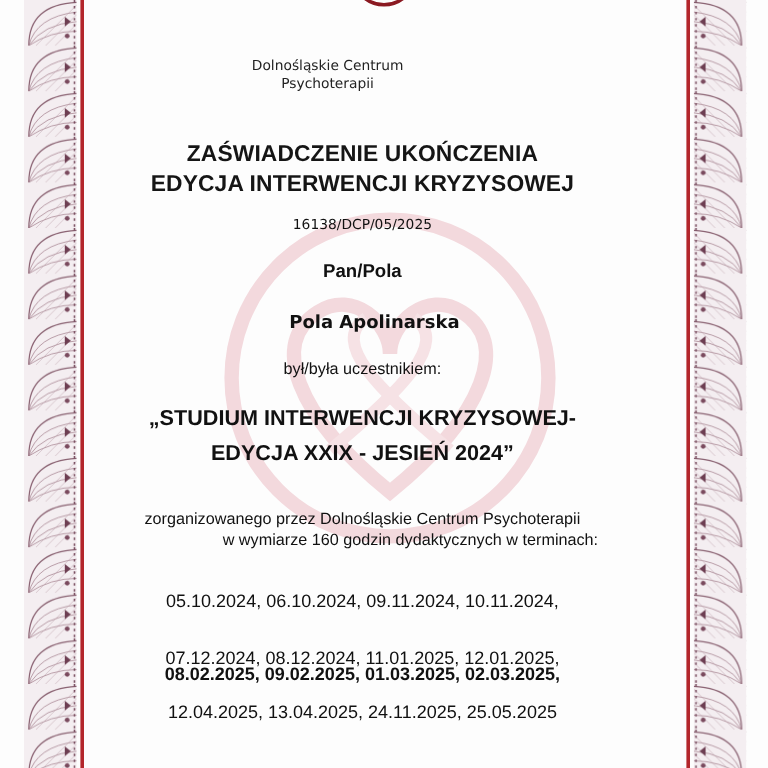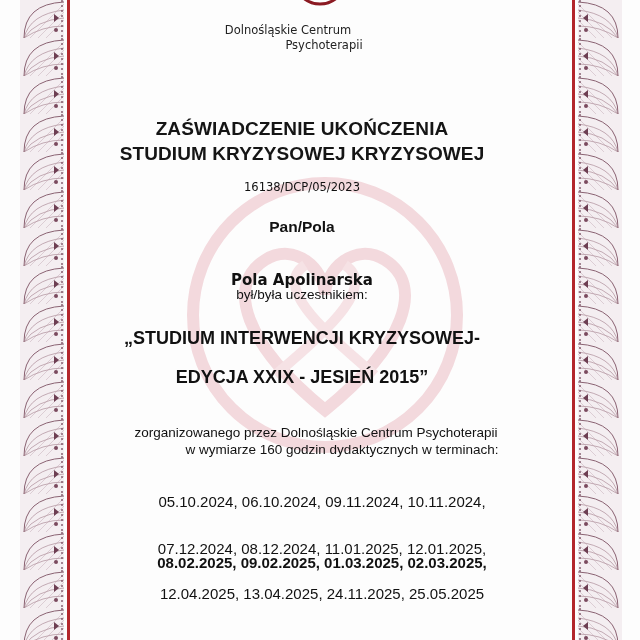--- a/index.html
+++ b/index.html
@@ -6,30 +6,30 @@
   body { width:640px; height:640px; overflow:hidden; background:#fdfdfd; position:relative;
          font-family:"Liberation Sans", sans-serif; color:#111; }
   .border-strip { position:absolute; top:0; bottom:0; width:44px; }
   .border-left { left:20px; }
   .border-right { left:578px; }
   .red-line { position:absolute; top:0; bottom:0; width:3px; background:#b3262b; }
   .red-left { left:67px; }
   .red-right { left:572px; }
   .watermark { position:absolute; left:185px; top:175px; width:280px; height:280px; }
   .logo-top { position:absolute; left:292px; top:-26px; width:56px; height:34px; }
-  .org { position:absolute; left:15px; width:546px; text-align:center; font-family:"DejaVu Sans", sans-serif;
-         font-size:11.5px; color:#222; }
+  .org { position:absolute; left:0; width:546px; text-align:center; font-family:"DejaVu Sans", sans-serif;
+         font-size:11.5px; color:#222;margin-top:24px; }
   .t { position:absolute; left:0; width:604px; text-align:center; }
   .title { font-weight:bold; font-size:19px; letter-spacing:0.1px; color:#151515; }
   .ref { font-family:"DejaVu Sans", sans-serif; font-size:11.5px; }
   .pan { font-weight:bold; font-size:15.5px; }
   .name { font-family:"DejaVu Sans", sans-serif; font-weight:bold; font-size:15px; }
   .plain { font-size:13.5px; }
   .course { font-weight:bold; font-size:18px; }
-  .dates { font-size:15px;padding-left:20px; }
+  .dates { font-size:15px; }
 </style>
 </head>
 <body>
 
 <svg class="border-strip border-left" viewBox="0 0 44 640" preserveAspectRatio="none">
   <defs>
     <pattern id="scal" x="0" y="0" width="44" height="38" patternUnits="userSpaceOnUse">
       <rect width="44" height="38" fill="#f4eef1"></rect>
       <path d="M4 38 Q4 4 44 2" fill="none" stroke="#8a6272" stroke-width="1"></path>
       <path d="M4 38 Q10 14 44 10" fill="none" stroke="#a07a88" stroke-width="0.6"></path>
@@ -59,33 +59,33 @@
   <path d="M90 200 C150 150 190 110 160 90" fill="none" stroke="#f6e2e5" stroke-width="10"></path>
   <path d="M190 200 C130 150 90 110 120 90" fill="none" stroke="#f6e2e5" stroke-width="10"></path>
 </svg>
 
 <svg class="logo-top" viewBox="0 0 56 34">
   <circle cx="28" cy="4" r="26" fill="none" stroke="#8b1a22" stroke-width="3"></circle>
   <path d="M16 6 q6 6 12 0 q6 6 12 0" fill="none" stroke="#8b1a22" stroke-width="3"></path>
 </svg>
 
 <div class="org" style="top:23px;">Dolnośląskie Centrum</div>
-<div class="org" style="top:38px;padding-left:36px;">Psychoterapii</div>
+<div class="org" style="top:38px;">Psychoterapii</div>
 
 <div class="t title" style="top:118px;">ZAŚWIADCZENIE UKOŃCZENIA</div>
-<div class="t title" style="top:143px;">STUDIUM KRYZYSOWEJ KRYZYSOWEJ</div>
+<div class="t title" style="top:143px;">EDYCJA INTERWENCJI KRYZYSOWEJ</div>
 
-<div class="t ref" style="top:180px;">16138/DCP/05/2023</div>
+<div class="t ref" style="top:180px;">16138/DCP/05/2025</div>
 
 <div class="t pan" style="top:218px;">Pan/Pola</div>
-<div class="t name" style="top:271px;">Pola Apolinarska</div>
-<div class="t plain" style="top:287px;">był/była uczestnikiem:</div>
+<div class="t name" style="top:259px;padding-left:10px;">Pola Apolinarska</div>
+<div class="t plain" style="top:300px;">był/była uczestnikiem:</div>
 
-<div class="t course" style="top:328px;">„STUDIUM INTERWENCJI KRYZYSOWEJ-</div>
-<div class="t course" style="top:367px;">EDYCJA XXIX - JESIEŃ 2015”</div>
+<div class="t course" style="top:338px;">„STUDIUM INTERWENCJI KRYZYSOWEJ-</div>
+<div class="t course" style="top:367px;">EDYCJA XXIX - JESIEŃ 2024”</div>
 
-<div class="t plain" style="top:425px;padding-left:14px;">zorganizowanego przez Dolnośląskie Centrum Psychoterapii</div>
+<div class="t plain" style="top:425px;">zorganizowanego przez Dolnośląskie Centrum Psychoterapii</div>
 <div class="t plain" style="top:442px;margin-left:40px;">w wymiarze 160 godzin dydaktycznych w terminach:</div>
 
 <div class="t dates" style="top:493px;">05.10.2024, 06.10.2024, 09.11.2024, 10.11.2024,</div>
 <div class="t dates" style="top:540px;">07.12.2024, 08.12.2024, 11.01.2025, 12.01.2025,</div>
 <div class="t dates" style="top:554px;font-weight:bold;">08.02.2025, 09.02.2025, 01.03.2025, 02.03.2025,</div>
 <div class="t dates" style="top:585px;">12.04.2025, 13.04.2025, 24.11.2025, 25.05.2025</div>
 
 </body></html>

